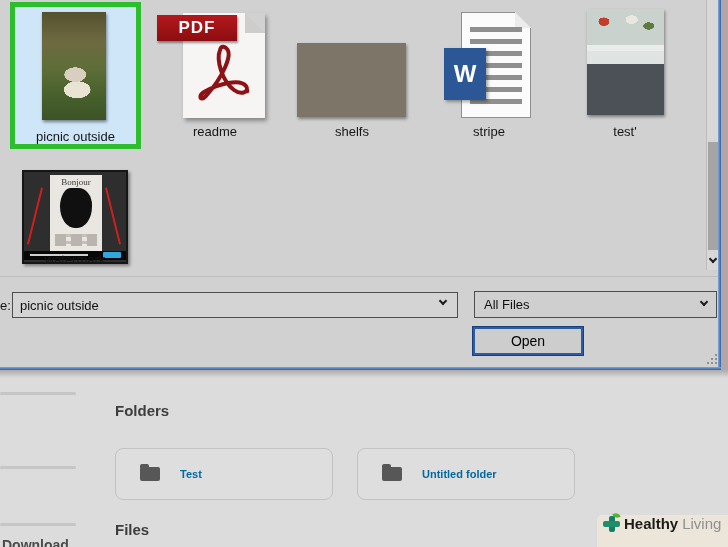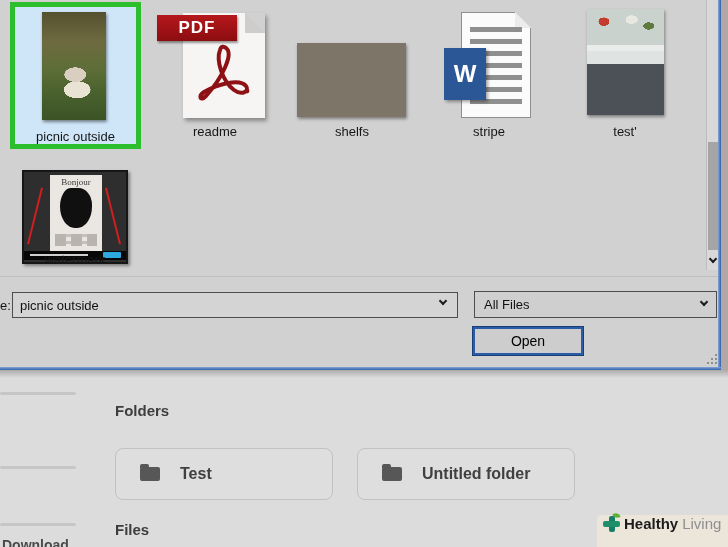--- a/index.html
+++ b/index.html
@@ -123,21 +123,21 @@
   .side-line { position:absolute; left:0; width:76px; height:3px; background:#c6c6c6; border-radius:2px; }
   .side-partial { position:absolute; left:2px; top:167px; width:90px; height:10px; overflow:hidden;
     font-size:14px; font-weight:bold; color:#4a4a4a; }
   .sec-heading { position:absolute; left:115px; font-size:15px; font-weight:600; color:#3d3d3d; }
   .fcard { position:absolute; top:78px; width:218px; height:52px; background:#dedede;
     border:1px solid #c2c2c2; border-radius:8px; display:flex; align-items:center; }
   .folder-icon { position:relative; width:20px; height:14px; background:#575757;
     border-radius:2px; margin-left:24px; }
   .folder-icon::before { content:""; position:absolute; left:0; top:-3px; width:9px; height:4px;
     background:#575757; border-radius:2px 2px 0 0; }
-  .fcard-label { margin-left:20px; font-size:16px; font-weight:600; color:#404040; }
+  .fcard-label { margin-left:20px; font-size:11px; font-weight:600; color:#0369a1; }
 
   .hl-badge { position:absolute; right:0; top:145px; width:131px; height:32px;
     background:#ece6da; border-radius:5px 0 0 0; display:flex; align-items:flex-start; }
   .hl-cross { position:relative; width:18px; height:18px; margin-left:6px; }
   .hl-cross .v { position:absolute; left:6px; top:1px; width:6px; height:16px; background:#177e66; border-radius:2px; }
   .hl-cross .h { position:absolute; left:0; top:6px; width:17px; height:6px; background:#1f8e6a; border-radius:2px; }
   .hl-cross .leaf { position:absolute; left:10px; top:-2px; width:7px; height:5px; background:#5cb130;
     border-radius:0 80% 0 80%; transform:rotate(-15deg); }
   .hl-bold { font-size:15px; font-weight:bold; color:#1c1c1c; margin-left:3px; }
   .hl-light { font-size:15px; color:#8f8f8f; margin-left:4px; }

